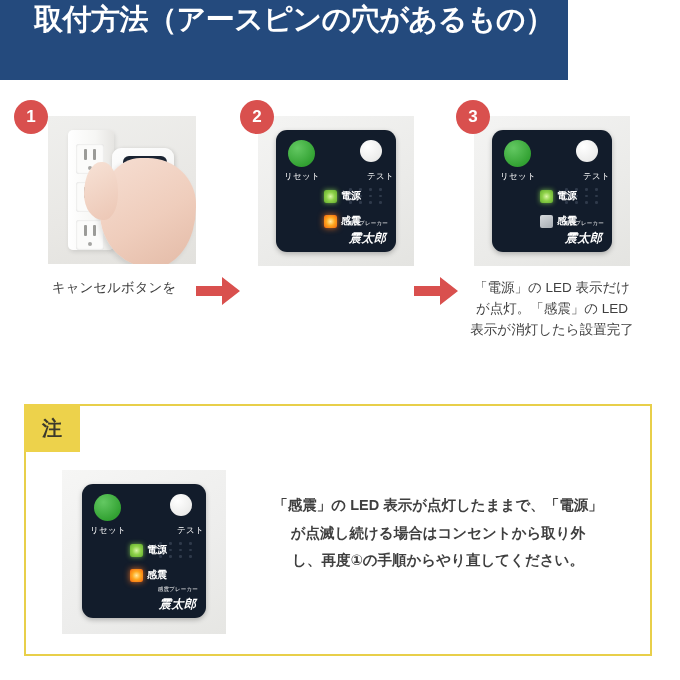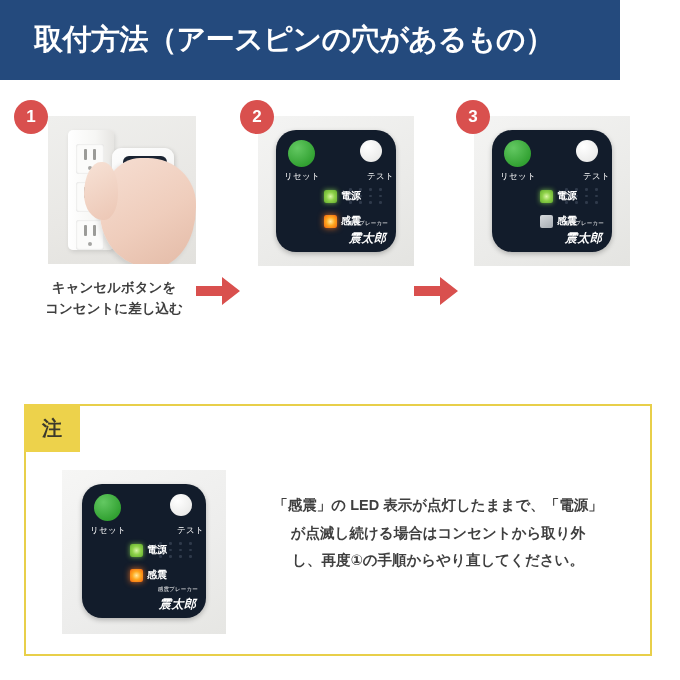--- a/index.html
+++ b/index.html
@@ -13,25 +13,24 @@
     font-family: "Liberation Sans", "DejaVu Sans", sans-serif;
     color: #3b3b3b;
     overflow: hidden;
     position: relative;
   }
 
   
   .header-bar {
     position: absolute;
     left: 0; top: 0;
-    width: 620px;
+    width: 568px;
     height: 80px;
     background: #244a7d;
     display: flex;
-    align-items: center;
   }
   .header-title {
     color: #ffffff;
     font-size: 29px;
     font-weight: bold;
     letter-spacing: -0.5px;
     padding-left: 34px;
     white-space: nowrap;
   }
 
@@ -181,21 +180,21 @@
     width: 7px; height: 6px;
     border-radius: 1px;
   }
   .held-led.a { top: 26px; background: #7ec24a; }
   .held-led.b { top: 40px; background: #8d8d8d; }
 
   
   .device {
     position: absolute;
     background: #121c2b;
-    border-radius: 20px;
+    border-radius: 11px;
     box-shadow: 0 2px 5px rgba(0,0,0,0.25);
   }
   .dev-step {
     left: 18px; top: 14px;
     width: 120px; height: 122px;
   }
   .dev-btn {
     position: absolute;
     border-radius: 50%;
   }
@@ -292,21 +291,21 @@
   .arrow-2 { left: 414px; }
   .arrow svg { display: block; }
 
   
   .caption {
     position: absolute;
     top: 182px;
     width: 200px;
     text-align: center;
     font-size: 13.5px;
-    font-weight: bold;
+    font-weight: normal;
     line-height: 1.55;
     color: #3f3f3f;
   }
 
   
   .note-box {
     position: absolute;
     left: 24px; top: 404px;
     width: 628px;
     height: 252px;
@@ -385,21 +384,20 @@
             <span class="held-led a"></span>
             <span class="held-led b"></span>
           </div>
         </div>
         <div class="hand"></div>
         <div class="thumb"></div>
       </div>
     </div>
     <div class="caption">
       <div>キャンセルボタンを</div>
-      <div>コンセントに差し込む</div>
     </div>
   </div>
 
   <div class="arrow arrow-1">
     <svg width="44" height="30" viewBox="0 0 44 30">
       <path d="M0 10 H26 V1 L44 15 L26 29 V20 H0 Z" fill="#d9504e"></path>
     </svg>
   </div>
 
   <div class="step step-2">
@@ -478,20 +476,25 @@
               <i></i>
               <i></i>
           </span>
           <span class="brand">
             <span class="brand-sub">感震ブレーカー</span><br>
             <span class="brand-main">震太郎</span>
           </span>
         </div>
       </div>
       <div class="badge">3</div>
+    </div>
+    <div class="caption">
+      <div>「電源」の LED 表示だけ</div>
+      <div>が点灯。「感震」の LED</div>
+      <div>表示が消灯したら設置完了</div>
     </div>
   </div>
 </div>
 
 <div class="note-box">
   <div class="note-tab">注</div>
 
   <div class="note-photo">
     <div class="device dev-note">
       <span class="dev-btn reset"></span>

